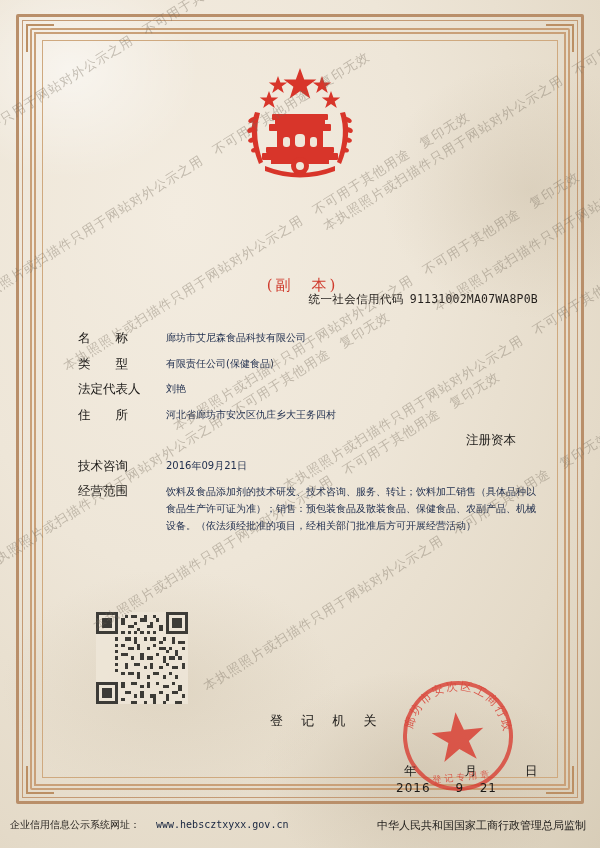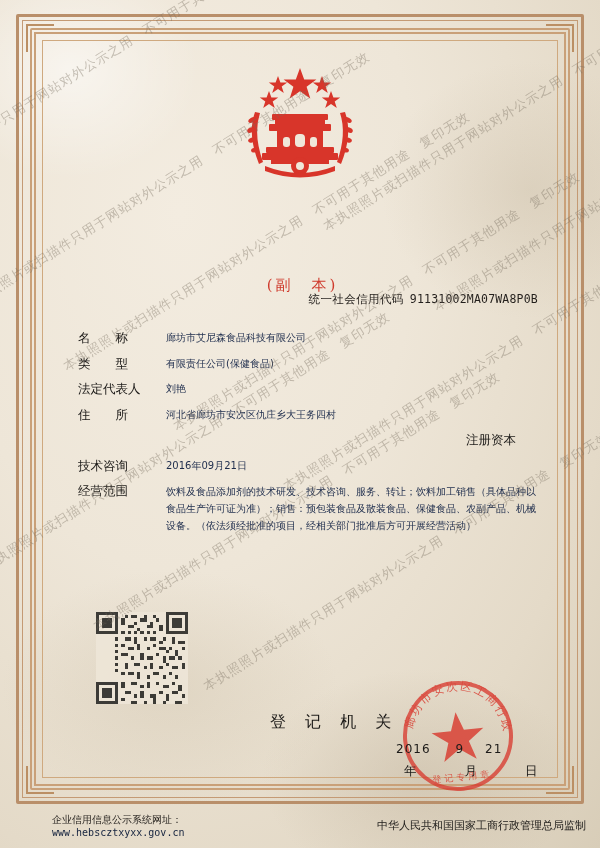--- a/index.html
+++ b/index.html
@@ -160,36 +160,36 @@
     width: 92px;
     height: 92px;
     opacity: 0.85;
   }
 
   
   .registry {
     position: absolute;
     left: 270px;
     top: 712px;
-    font-size: 16px;
+    font-size: 13px;
     letter-spacing: 7px;
     color: #1c1a18;
   }
   .date-line {
     position: absolute;
     left: 396px;
     top: 742px;
     font-size: 12px;
     color: #1c1a18;
     letter-spacing: 1px;
   }
   .date-line span { display: inline-block; }
   .date-y { width: 44px; }
   .date-m { width: 30px; text-align: center; }
-  .date-d { width: 28px; text-align: center; }
+  .date-d { width: 28px; text-align: left; margin-top: 39px; }
   .date-labels {
     position: absolute;
     left: 404px;
     top: 763px;
     font-size: 12.5px;
     color: #1c1a18;
     letter-spacing: 22px;
   }
 
   
@@ -208,24 +208,23 @@
     position: absolute;
     left: 0; right: 0;
     bottom: 10px;
     height: 26px;
     display: flex;
     align-items: center;
     font-size: 10px;
     color: #2a2622;
   }
   .footer-left {
-    margin-left: 36px;
+    margin-left: 10px;
     display: flex;
     align-items: baseline;
-    flex-direction: column;
   }
   .footer-url {
     margin-left: 16px;
     font-family: "DejaVu Sans Mono", "Liberation Mono", monospace;
     font-size: 10px;
     color: #15233e;
   }
   .footer-right {
     margin-left: auto;
     margin-right: 14px;

